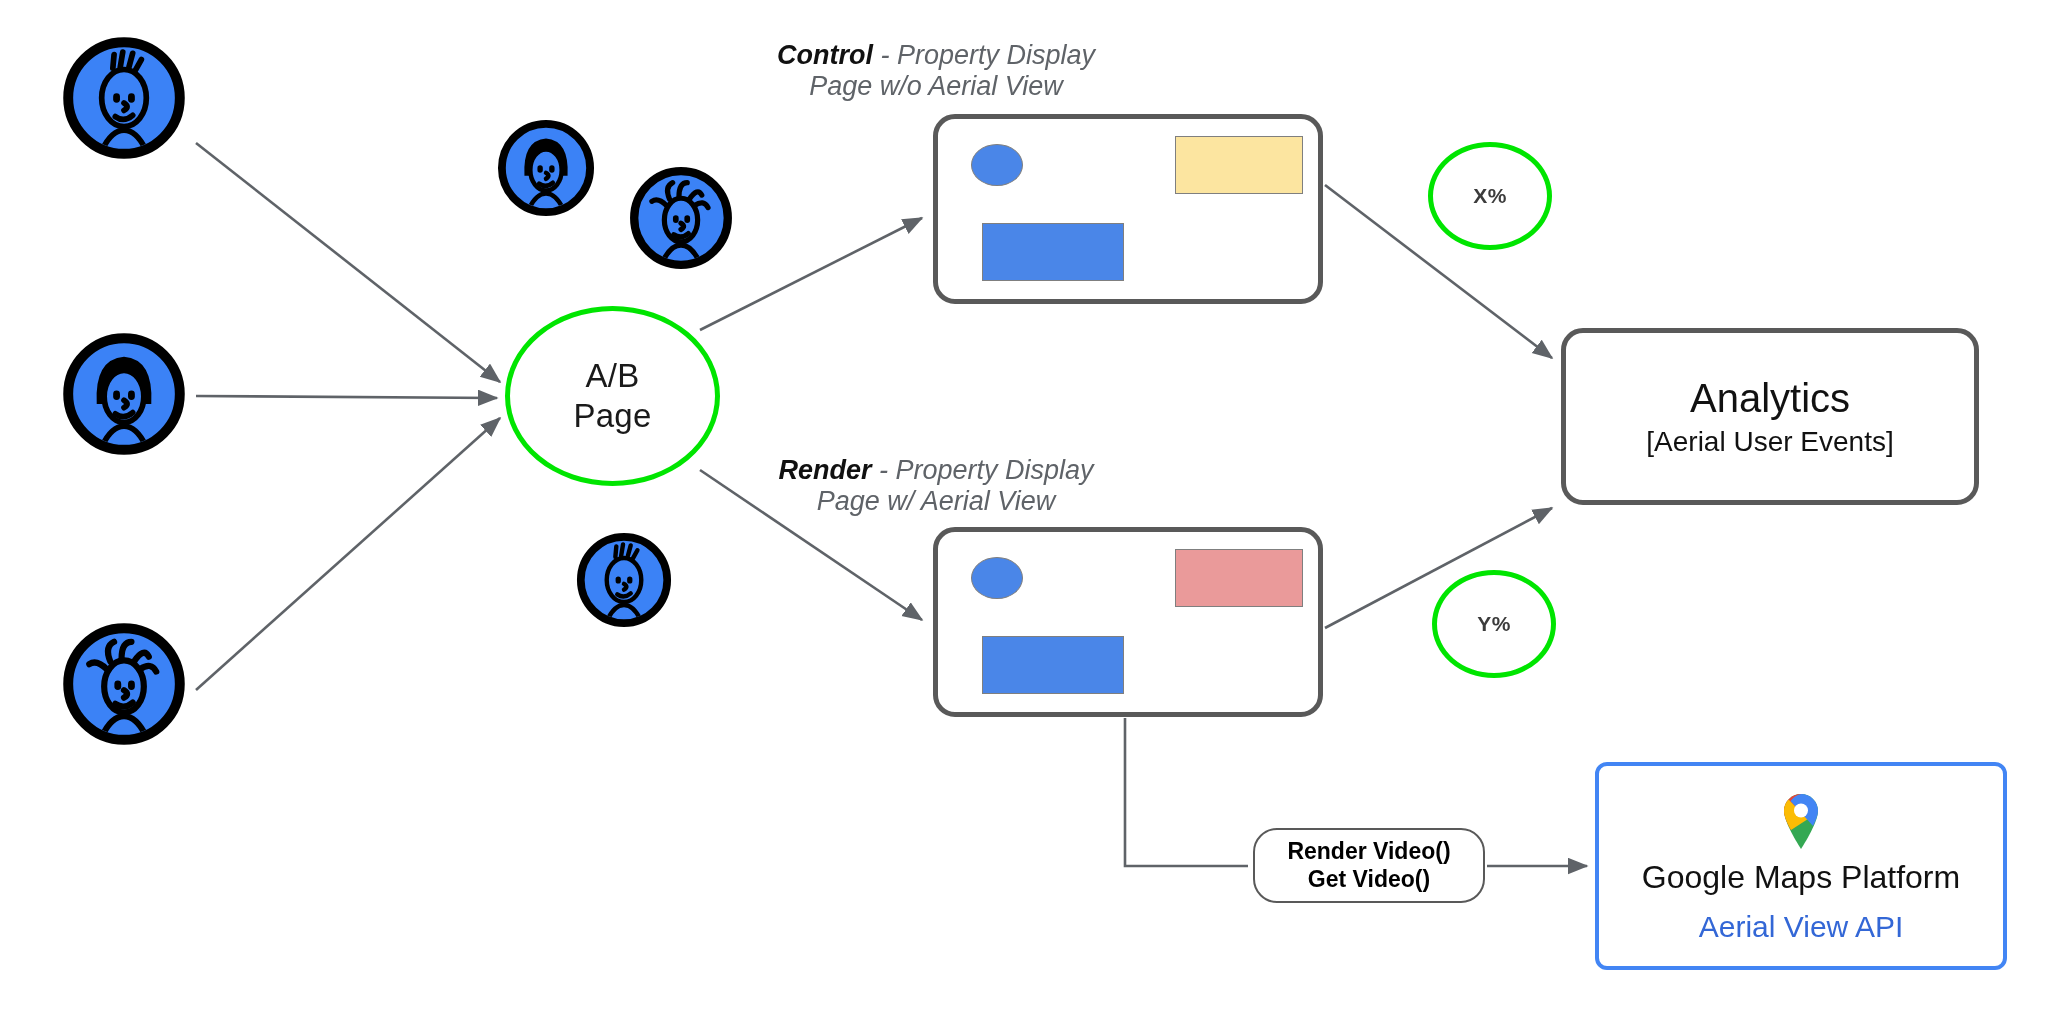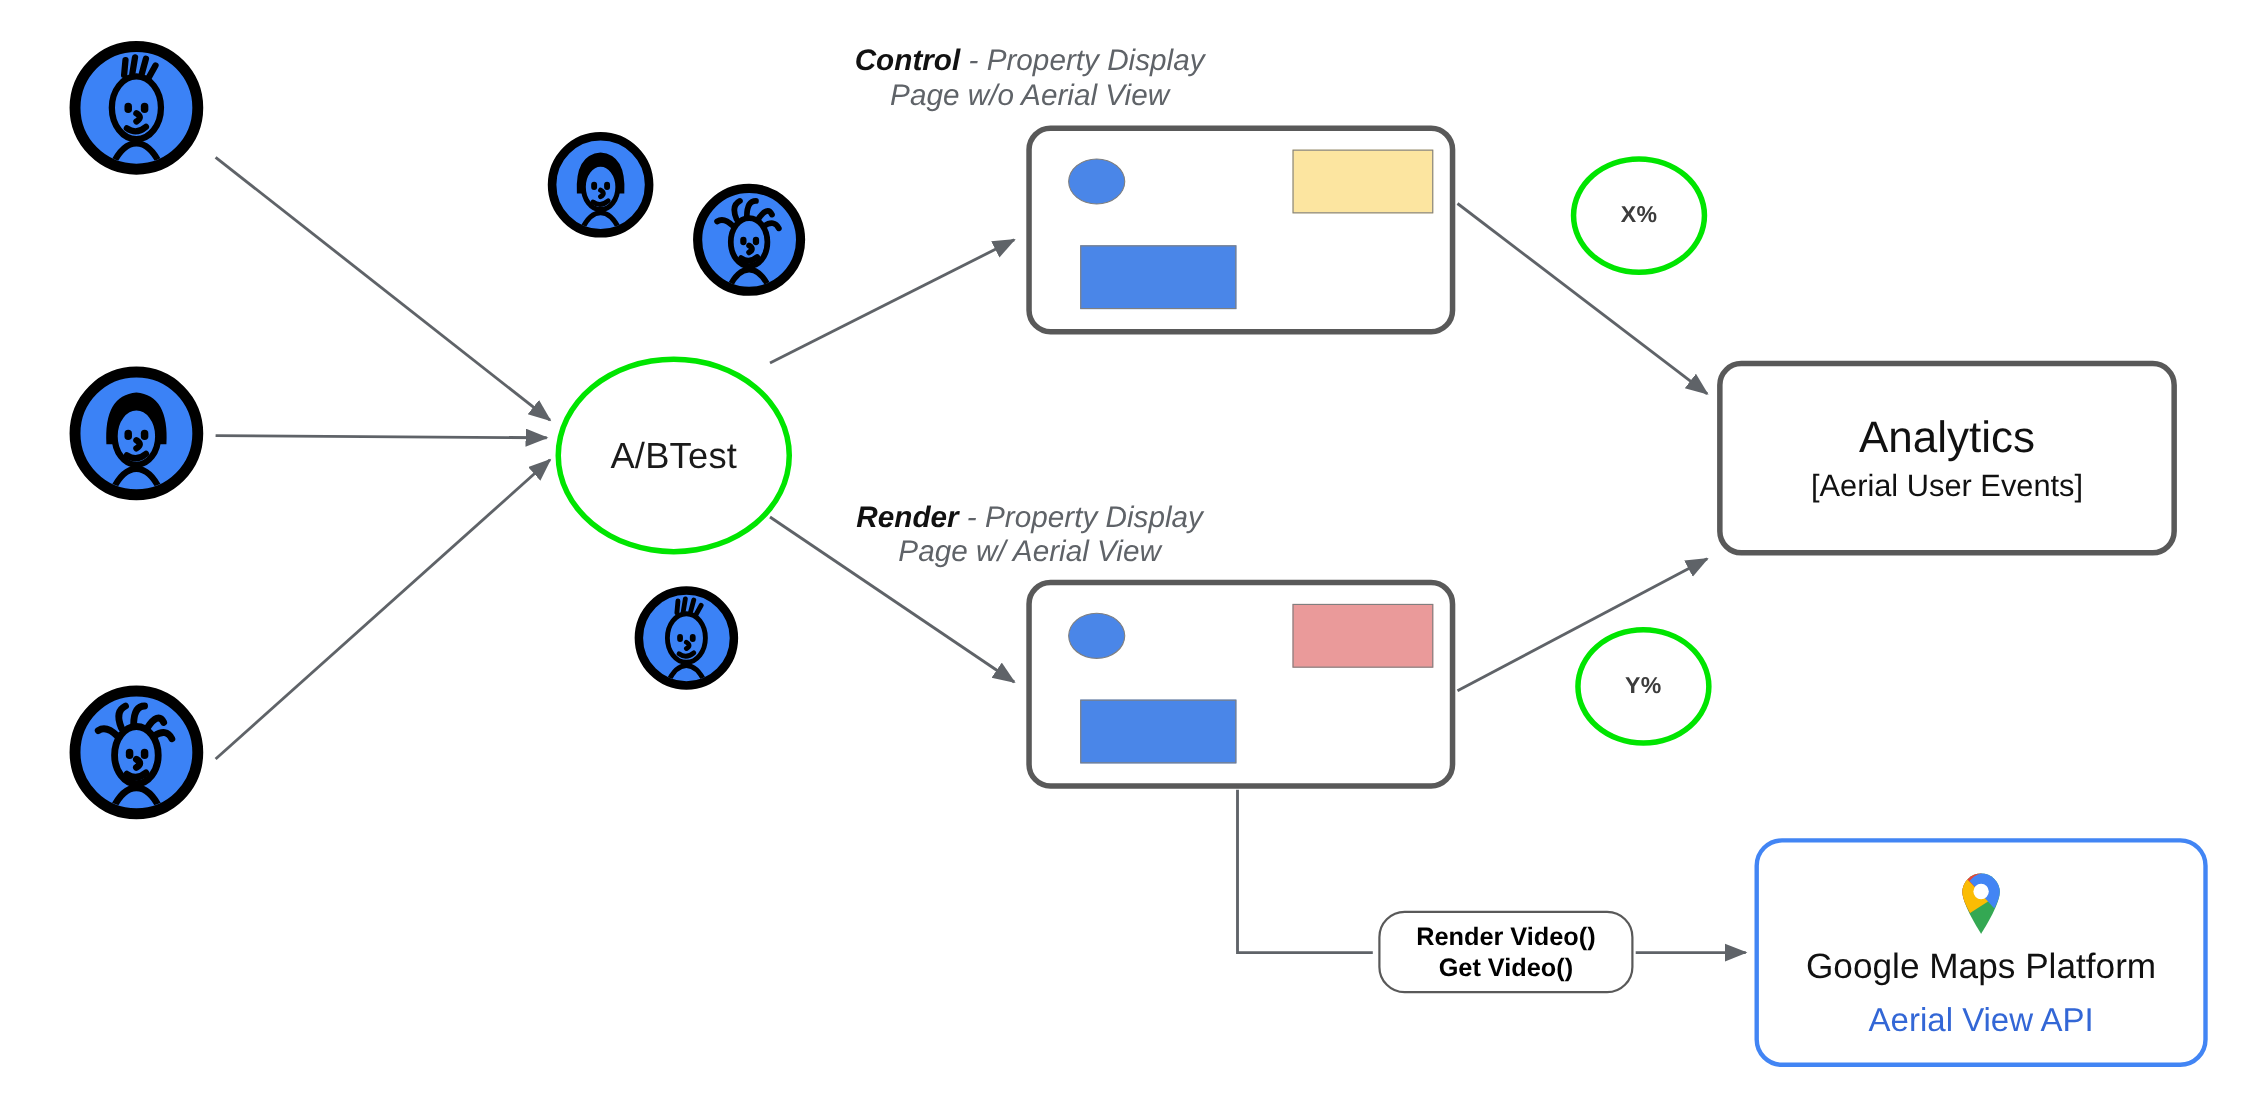--- a/index.html
+++ b/index.html
@@ -30,28 +30,28 @@
   .avatar {
     position: absolute;
     pointer-events: auto;
   }
   .avatar svg { display: block; }
 
   
   .ab-circle {
     position: absolute;
     left: 505px;
-    top: 324px;
+    top: 306px;
     width: 215px;
     height: 180px;
     border: 5px solid #00e500;
     border-radius: 50%;
     background: #ffffff;
     display: flex;
-    flex-direction: row;
+    flex-direction: column;
     align-items: center;
     justify-content: center;
     box-sizing: border-box;
   }
   .ab-circle .line {
     font-size: 33px;
     color: #1a1a1a;
     line-height: 1.22;
     letter-spacing: .2px;
   }
@@ -186,21 +186,21 @@
   }
 
   
   #gmp-box {
     position: absolute;
     left: 1595px;
     top: 762px;
     width: 412px;
     height: 208px;
     border: 4px solid #4285f4;
-    border-radius: 25px;
+    border-radius: 12px;
     background: #ffffff;
     box-sizing: border-box;
     display: flex;
     flex-direction: column;
     align-items: center;
     justify-content: center;
   }
   #gmp-box .gmp-logo { margin-bottom: 6px; }
   #gmp-box .gmp-name {
     font-size: 32px;
@@ -355,21 +355,21 @@
         <path d="M44,49 L44,51" stroke-width="5.5"></path>
         <path d="M56,49 L56,51" stroke-width="5.5"></path>
         <path d="M50,54 Q55,57 50,60"></path>
         <path d="M43,65 Q50,70 57,64"></path>
       </g>
     </svg>
   </div>
 
   <div class="ab-circle">
     <span class="line">A/B</span>
-    <span class="line">Test</span>
+    <span class="line">Page</span>
   </div>
 
   <div class="mock-title" id="mock-title-control">
     <div><b>Control</b><span> - Property Display</span></div>
     <div>Page w/o Aerial View</div>
   </div>
   <div class="mock-box" id="mock-control">
     <div class="mock-ellipse"></div>
     <div class="mock-banner yellow"></div>
     <div class="mock-block"></div>

